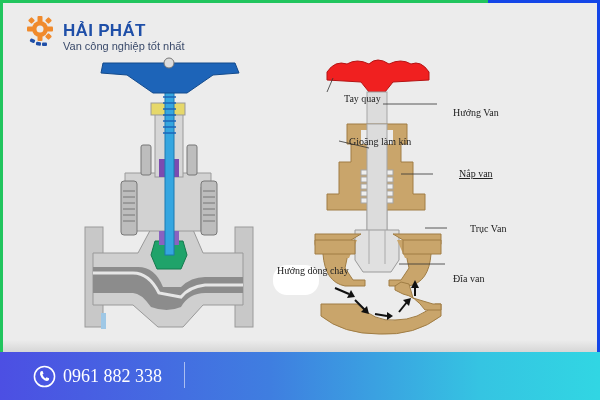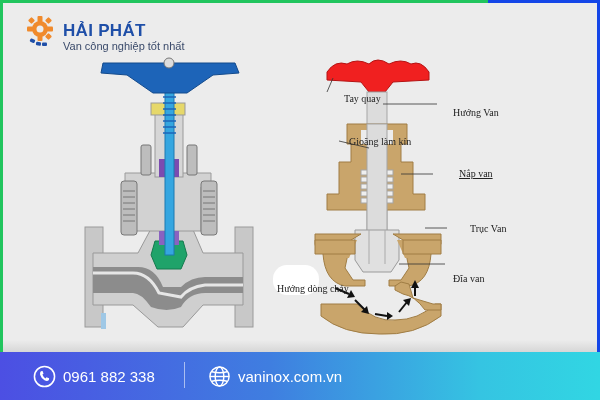--- a/index.html
+++ b/index.html
@@ -33,21 +33,21 @@
   .footer {
     position: absolute; left: 0; top: 352px; width: 600px; height: 48px;
     background: linear-gradient(90deg, #4c4fe3 0%, #3f7ee0 45%, #35c4e2 80%, #31d6e3 100%);
   }
   .footer-shadow {
     position: absolute; left: 3px; top: 340px; width: 594px; height: 12px;
     background: linear-gradient(180deg, rgba(236,236,236,0) 0%, rgba(200,200,200,0.6) 100%);
   }
   .f-item {
     position: absolute; top: 12px; height: 24px; display: flex; align-items: center;
-    color: #fff; font-family: Liberation Sans, sans-serif; font-size: 15px;
+    color: #fff; font-family: Liberation Serif, serif; font-size: 18px;
   }
   .f-item svg { margin-right: 7px; }
   .f-divider {
     position: absolute; left: 184px; top: 10px; width: 1px; height: 26px;
     background: rgba(255,255,255,0.55);
   }
 </style>
 </head>
 <body>
 
@@ -194,41 +194,29 @@
       </g>
     </svg>
 
     <div class="lbl" style="left:295px; top:90px;margin-left:46px;">Tay quay</div>
     <div class="lbl" style="left:450px; top:104px;">Hướng Van</div>
     <div class="lbl" style="left:299px; top:133px;margin-left:47px;">Gioăng làm kín</div>
     <div class="lbl" style="left:456px; top:165px;text-decoration:underline;">Nắp van</div>
     <div class="lbl" style="left:467px; top:220px;">Trục Van</div>
     <div class="lbl" style="left:450px; top:270px;">Đĩa van</div>
     <div style="position:absolute; left:270px; top:262px; width:46px; height:30px; background:#fff; border-radius:14px;"></div>
-    <div class="lbl" style="left:274px; top:280px;">Hướng dòng chảy</div>
+    <div class="lbl" style="left:274px; top:262px;">Hướng dòng chảy</div>
 
   </div>
 
   <div class="footer-shadow"></div>
 
   <div class="footer">
     <div class="f-item" style="left:33px;">
       <svg width="23" height="23" viewBox="0 0 24 24">
         <circle cx="12" cy="12" r="10.5" fill="none" stroke="#fff" stroke-width="1.6"></circle>
         <path d="M8.2 6.5 L10 6.3 L11 9 L9.8 10 Q10.6 12.4 13 14 L14 12.8 L16.8 13.8 L16.6 15.7 Q15 17.4 12 16 Q8.5 14 7.4 10.2 Q7 8 8.2 6.5 Z" fill="#fff"></path>
       </svg>
       <span>0961 882 338</span>
     </div>
     <div class="f-divider"></div>
-    <div class="f-item" style="left:208px;">
-      <svg width="23" height="23" viewBox="0 0 24 24">
-        <g fill="none" stroke="#fff" stroke-width="1.5">
-          <circle cx="12" cy="12" r="10"></circle>
-          <ellipse cx="12" cy="12" rx="4.5" ry="10"></ellipse>
-          <line x1="2" y1="12" x2="22" y2="12"></line>
-          <path d="M4 7 Q12 9 20 7"></path>
-          <path d="M4 17 Q12 15 20 17"></path>
-        </g>
-      </svg>
-      <span>vaninox.com.vn</span>
-    </div>
   </div>
 </div>
 
 </body></html>

